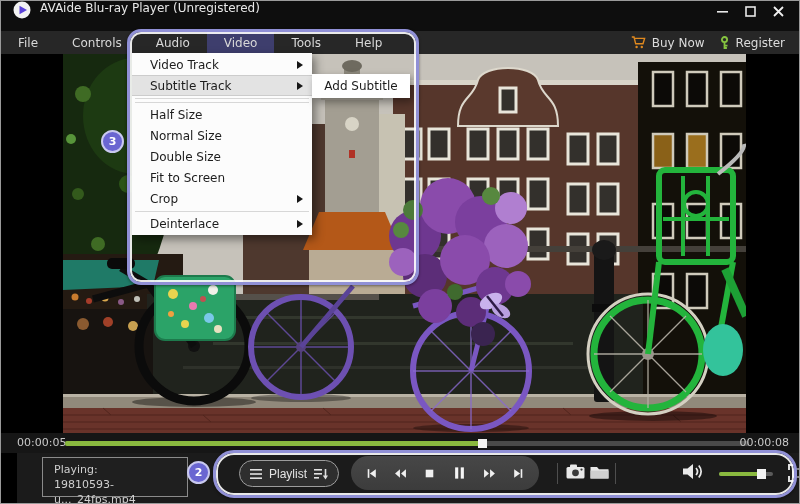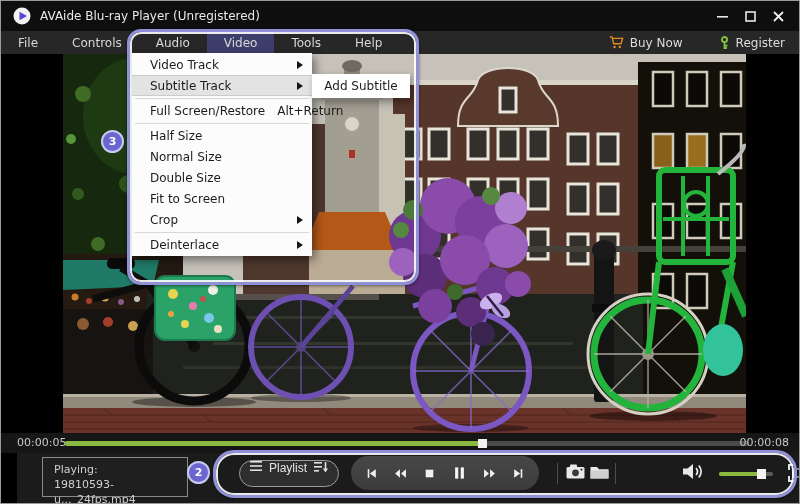--- a/index.html
+++ b/index.html
@@ -1,30 +1,30 @@
 <!DOCTYPE html>
 <html><head>
 <meta charset="utf-8">
 <style>
   html,body{margin:0;padding:0;background:#666;}
   .window{position:relative;width:800px;height:504px;background:#000;overflow:hidden;
           font-family:"DejaVu Sans","Liberation Sans",sans-serif;border:1px solid #9a9a9a;box-sizing:border-box;}
 
   
-  .titlebar{position:absolute;left:0;top:0;width:100%;height:30px;background:#0e0e0e;display:flex;align-items:center;}
+  .titlebar{position:absolute;left:0;top:0;width:100%;height:30px;background:#0e0e0e;display:flex;align-items:flex-start;}
   .app-icon{width:18px;height:18px;margin-left:12px;flex:0 0 auto;}
   .title-text{color:#e8e8e8;font-size:12px;margin-left:9px;}
   .win-controls{margin-left:auto;display:flex;align-items:center;gap:6px;padding-right:10px;}
   .win-btn{width:22px;height:20px;background:none;border:none;display:flex;align-items:center;justify-content:center;cursor:default;padding:0;}
 
   
   .menubar{position:absolute;left:0;top:30px;width:100%;height:23px;background:#272727;display:flex;align-items:stretch;color:#d8d8d8;font-size:12px;}
   .menu-item{padding:0 17px;display:flex;align-items:center;}
   .menu-item.active{background:#3e3e6d;}
-  .menubar-right{margin-left:auto;display:flex;align-items:center;gap:36px;padding-right:14px;}
+  .menubar-right{margin-left:auto;display:flex;align-items:center;gap:14px;padding-right:14px;}
   .mb-link{display:flex;align-items:center;gap:6px;color:#dcdcdc;}
 
   
   .video-area{position:absolute;left:0;top:53px;width:800px;height:379px;background:#000;}
   .scene{position:absolute;left:62px;top:0;width:683px;height:379px;display:block;}
 
   
   .dropdown{position:absolute;left:131px;top:52px;width:180px;background:#fcfcfc;box-shadow:3px 4px 9px rgba(0,0,0,.45);
             font-size:12px;color:#1c1c1c;padding:1px 0;box-sizing:border-box;z-index:5;}
   .dd-item{height:21px;display:flex;align-items:center;padding:0 28px 0 18px;position:relative;white-space:nowrap;}
@@ -55,21 +55,21 @@
   .time.total{right:12px;padding-left:26px;}
   .progress-track{position:absolute;left:64px;right:52px;top:8px;height:5px;background:#4a4a4a;border-radius:2px;}
   .progress-fill{height:100%;background:#8ab93f;border-radius:2px;position:relative;}
   .progress-handle{position:absolute;right:-5px;top:-2px;width:9px;height:9px;background:#f2f2f2;}
 
   
   .control-bar{position:absolute;left:16px;top:452px;width:800px;height:51px;background:#1b1b1b;}
   .playing-box{position:absolute;left:25px;top:4px;width:146px;height:40px;border:1px solid #8b8b8b;background:#1f1f1f;
                color:#cfcfcf;font-size:11px;box-sizing:border-box;padding:4px 0 0 11px;line-height:15px;}
   .playlist-pill{position:absolute;left:222px;top:7px;width:100px;height:27px;border:1px solid #9d9d9d;border-radius:15px;
-                 background:#2e2e2e;display:flex;align-items:flex-start;justify-content:space-between;padding:0 10px;
+                 background:#2e2e2e;display:flex;align-items:center;justify-content:space-between;padding:0 10px;
                  box-sizing:border-box;color:#e4e4e4;font-size:12px;cursor:default;}
   .transport{position:absolute;left:334px;top:3px;width:188px;height:34px;border-radius:17px;
              background:linear-gradient(#474747,#3c3c3c);display:flex;align-items:center;justify-content:space-between;
              padding:0 14px;box-sizing:border-box;}
   .tbtn{background:none;border:none;padding:0;display:flex;align-items:center;justify-content:center;cursor:default;}
   .tbtn svg{width:13px;height:13px;}
   .tbtn.big svg{width:15px;height:18px;}
   .cbar-sep{position:absolute;top:10px;width:1px;height:21px;background:#4e4e4e;}
   .icon-btn{position:absolute;background:none;border:none;padding:0;cursor:default;}
   .volume-track{position:absolute;left:702px;top:19px;width:54px;height:4px;background:#5a5a5a;border-radius:2px;}
@@ -329,24 +329,20 @@
   <div class="dropdown">
     <div class="dd-item">
       <span>Video Track</span>
       <span class="dd-arrow"></span>
     </div>
     <div class="dd-item highlight">
       <span>Subtitle Track</span>
       <span class="dd-arrow"></span>
     </div>
     <div class="dd-sep"></div>
-    <div class="dd-item">
-      <span>Full Screen/Restore</span>
-      <span class="dd-shortcut">Alt+Return</span>
-    </div>
     <div class="dd-sep"></div>
     <div class="dd-item">
       <span>Half Size</span>
     </div>
     <div class="dd-item">
       <span>Normal Size</span>
     </div>
     <div class="dd-item">
       <span>Double Size</span>
     </div>

